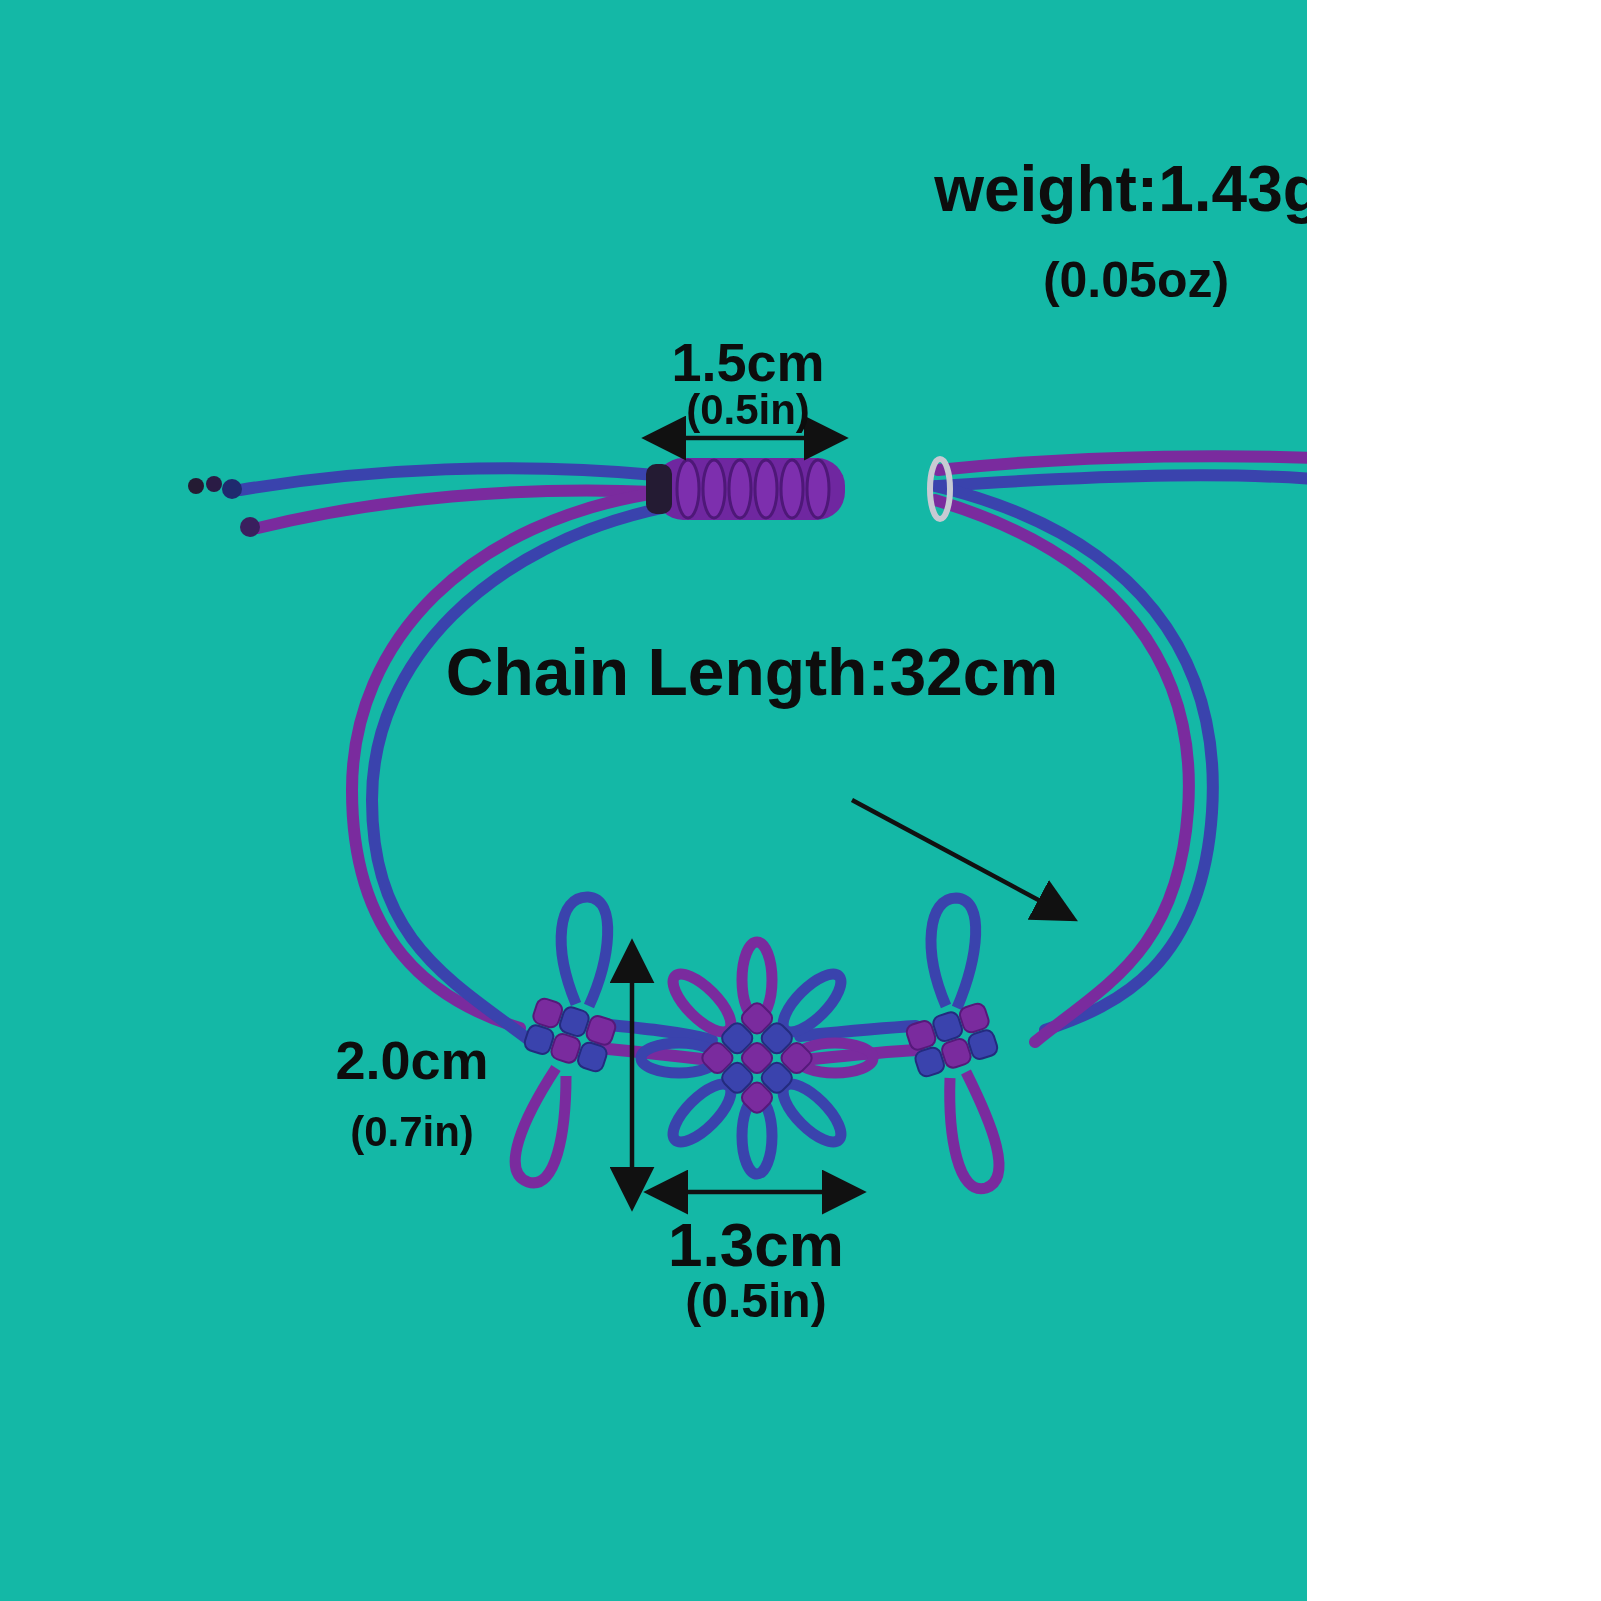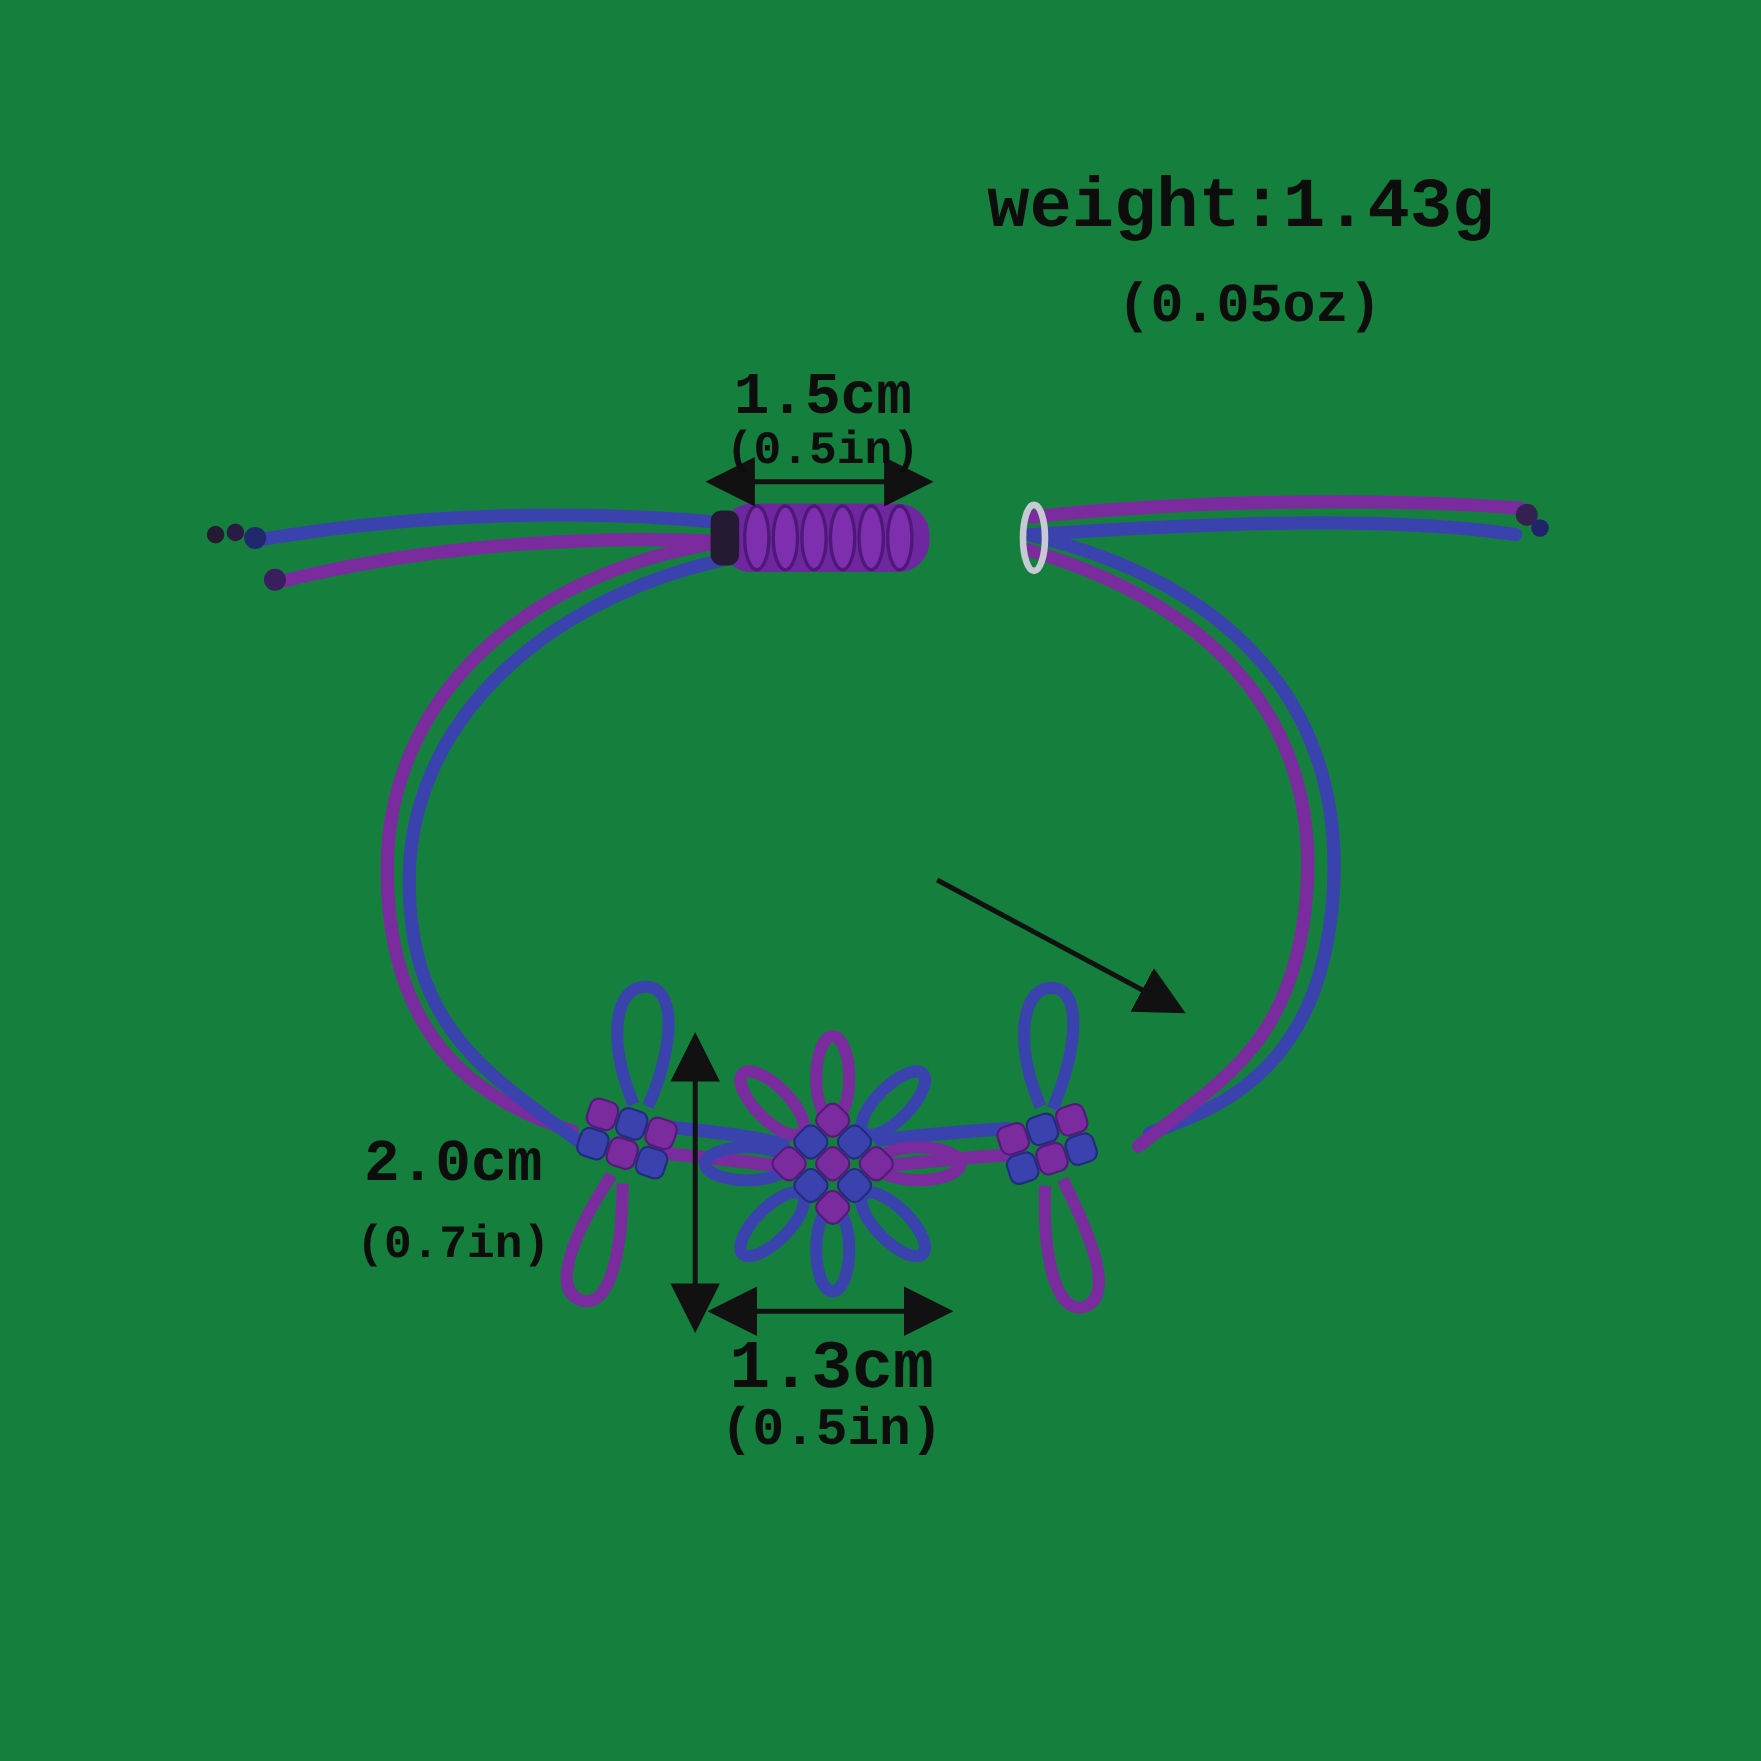--- a/index.html
+++ b/index.html
@@ -1,21 +1,21 @@
 <!DOCTYPE html>
 <html><head>
 <meta charset="utf-8">
 <style>
   html,body{margin:0;padding:0;background:#ffffff;}
   #stage{
     position:relative;
-    width:1601px;height:1601px;
-    background:#15803d;
+    width:1307px;height:1601px;
+    background:#14b8a6;
     overflow:hidden;
-    font-family:Liberation Mono, monospace;
+    font-family:Liberation Sans, sans-serif;
   }
   #art{position:absolute;left:0;top:0;}
   .label{
     position:absolute;
     transform:translateX(-50%);
     color:#0d0d0d;
     font-weight:bold;
     white-space:nowrap;
     text-align:center;
     line-height:1.05;
@@ -136,20 +136,21 @@
     <line class="meas" x1="632" y1="945" x2="632" y2="1205" marker-start="url(#ah)" marker-end="url(#ah)"></line>
     <line class="meas" x1="650" y1="1192" x2="860" y2="1192" marker-start="url(#ah)" marker-end="url(#ah)"></line>
   </svg>
 
   <div class="label" style="left:1128px;top:156px;font-size:64px;">weight:1.43g</div>
   <div class="label" style="left:1136px;top:232px;font-size:50px;margin-top:22px;">(0.05oz)</div>
 
   <div class="label" style="left:748px;top:334px;font-size:54px;">1.5cm</div>
   <div class="label" style="left:748px;top:388px;font-size:42px;">(0.5in)</div>
 
+  <div class="label" style="left:752px;top:638px;font-size:66px;">Chain Length:32cm</div>
 
   <div class="label" style="left:412px;top:1032px;font-size:54px;">2.0cm</div>
   <div class="label" style="left:412px;top:1086px;font-size:42px;margin-top:24px;">(0.7in)</div>
 
   <div class="label" style="left:756px;top:1212px;font-size:62px;text-align:center;">1.3cm</div>
   <div class="label" style="left:756px;top:1276px;font-size:48px;">(0.5in)</div>
 
 </div>
 
 </body></html>

